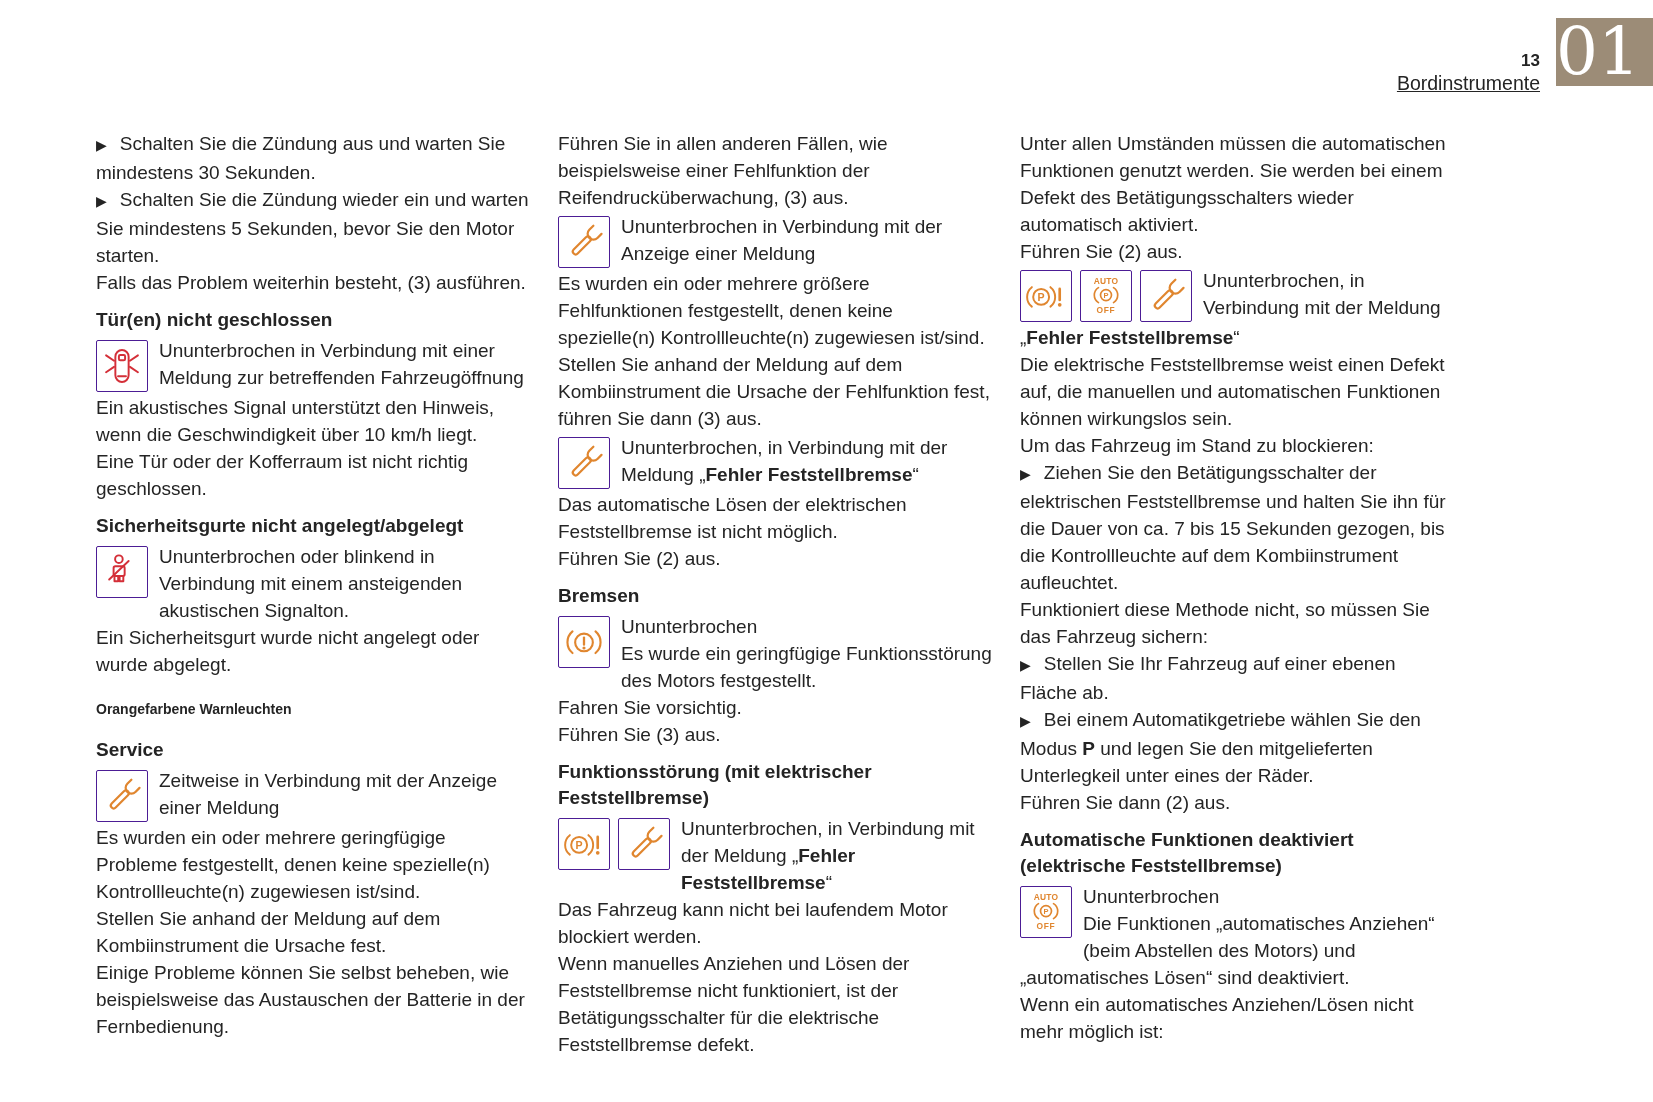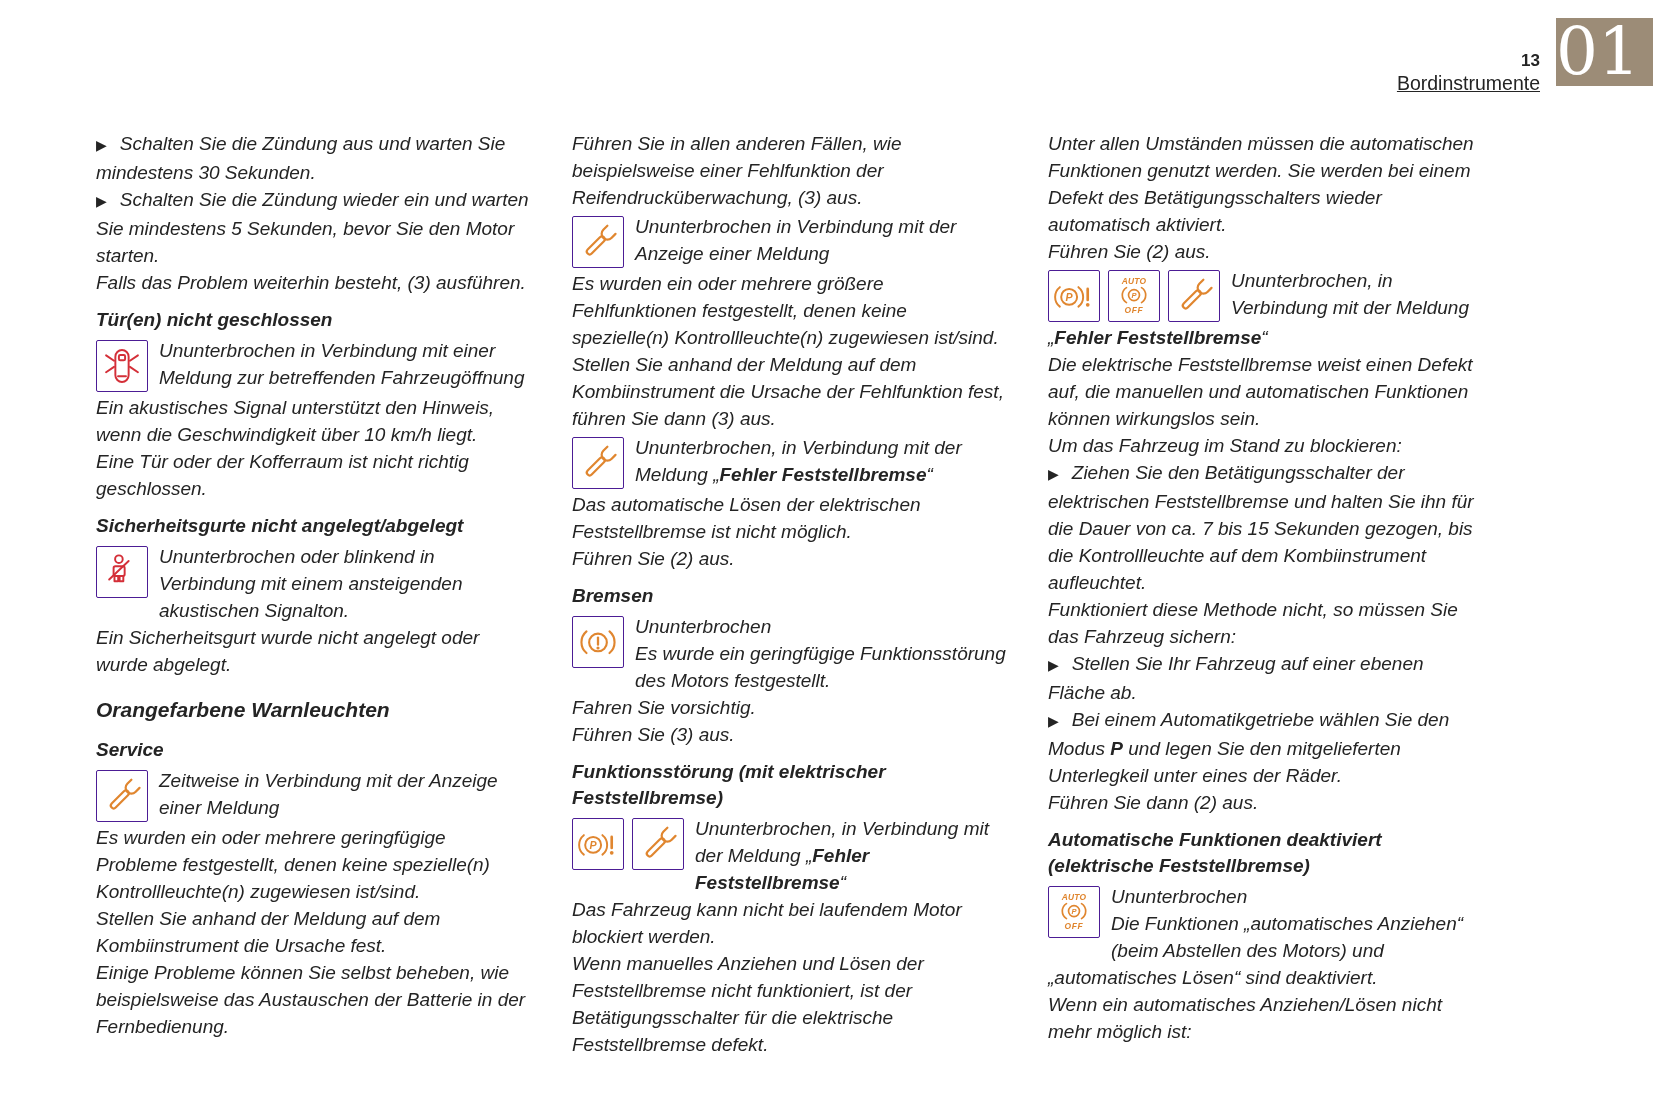--- a/index.html
+++ b/index.html
@@ -4,26 +4,26 @@
 <style>
   html,body{margin:0;padding:0;background:#fff;}
   .page{position:relative;width:1653px;height:1102px;background:#ffffff;overflow:hidden;
         font-family:"Liberation Sans","DejaVu Sans",sans-serif;color:#242424;}
   .chapter-tab{position:absolute;top:18px;right:0;width:97px;height:68px;background:#9c8c77;
         display:flex;align-items:center;justify-content:flex-start;}
   .chapter-num{font-family:"DejaVu Serif",serif;color:#ffffff;font-size:66px;line-height:68px;font-weight:400;}
   .page-header{position:absolute;top:50px;right:113px;text-align:right;}
   .page-num{font-size:17px;font-weight:700;line-height:21px;}
   .page-section{font-size:19.5px;font-weight:400;line-height:24px;text-decoration:underline;}
-  .content{position:absolute;left:96px;top:130px;display:flex;gap:40px;font-style:italic;}
+  .content{position:absolute;left:96px;top:130px;display:flex;gap:26px;}
   .col{width:436px;}
   .para{margin:0;font-size:19px;line-height:27px;}
   .bullet{font-size:14px;margin-right:13px;}
   .h{font-size:19px;font-weight:700;margin:11px 0 4px;line-height:26px;}
-  .section-h{font-size:21px;font-weight:700;margin:18px 0 14px;line-height:27px;}
+  .section-h{font-size:14px;font-weight:700;margin:18px 0 14px;line-height:27px;}
   .b{font-weight:700;text-align:center;}
   .icon-block{margin:2px 0 0;}
   .icon-block::after{content:"";display:block;clear:left;}
   .icon-box{float:left;width:52px;height:52px;box-sizing:border-box;border:1px solid #4c1d95;
         border-radius:2px;margin:3px 11px 2px 0;display:flex;align-items:center;justify-content:center;background:#fff;}
   .icon-box + .icon-box{margin-left:-3px;}
   .icon-box svg{display:block;}
   .clear{clear:left;}
   .stroke-red{stroke:#d42f38;fill:none;stroke-width:2.2;stroke-linecap:round;stroke-linejoin:round;}
   .stroke-or{stroke:#e0862f;fill:none;stroke-linecap:round;stroke-linejoin:round;}

